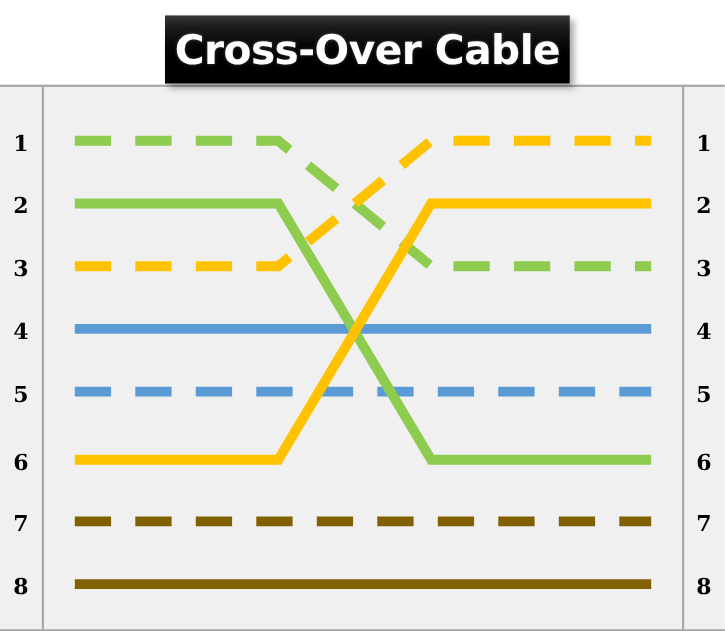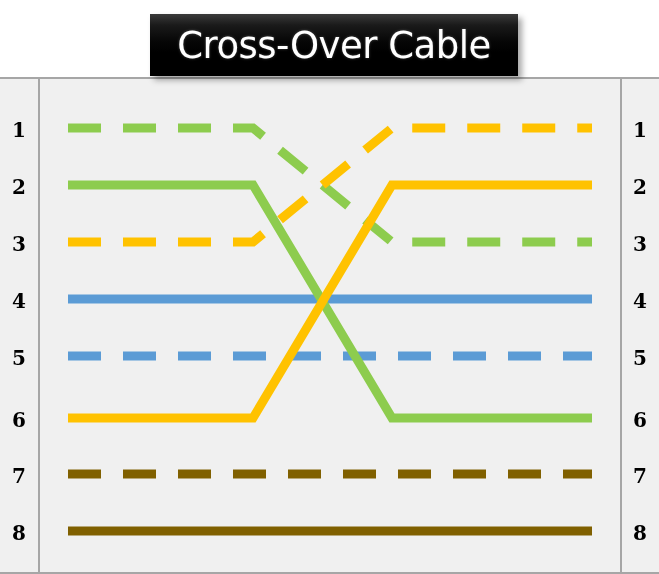--- a/index.html
+++ b/index.html
@@ -32,21 +32,21 @@
         #000000 100%);
     box-shadow: 4px 4px 6px rgba(0,0,0,0.35);
     display: flex;
     align-items: center;
     justify-content: center;
     z-index: 30;
   }
   .title-text {
     color: #ffffff;
     font-family: "DejaVu Sans", sans-serif;
-    font-weight: normal;
+    font-weight: bold;
     font-size: 37px;
     letter-spacing: -0.5px;
     line-height: 1;
     white-space: nowrap;
     text-shadow: 0 0 3px rgba(255,255,255,0.25);
     text-align: center;
   }
 
   
   .panel {

